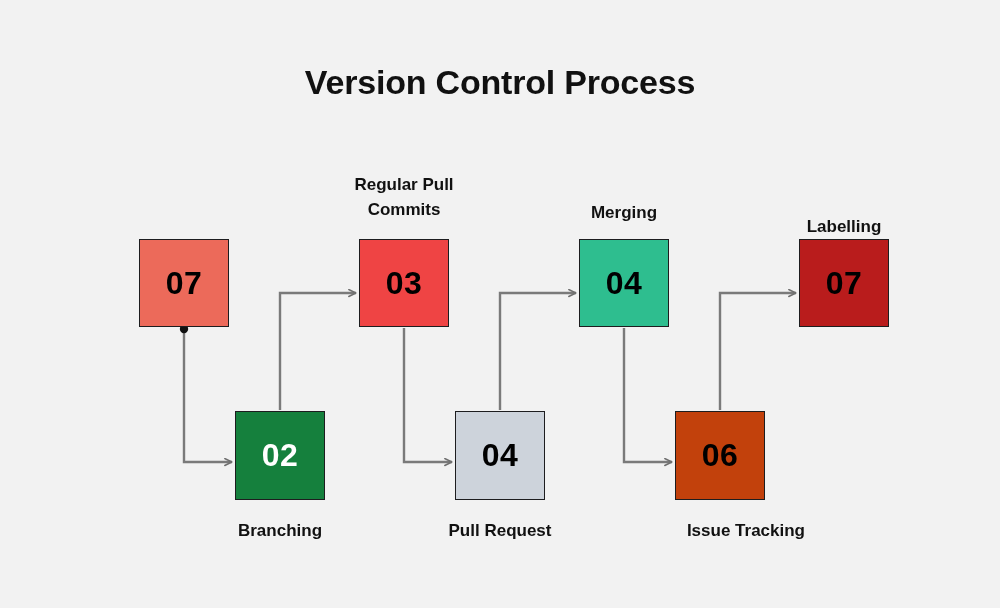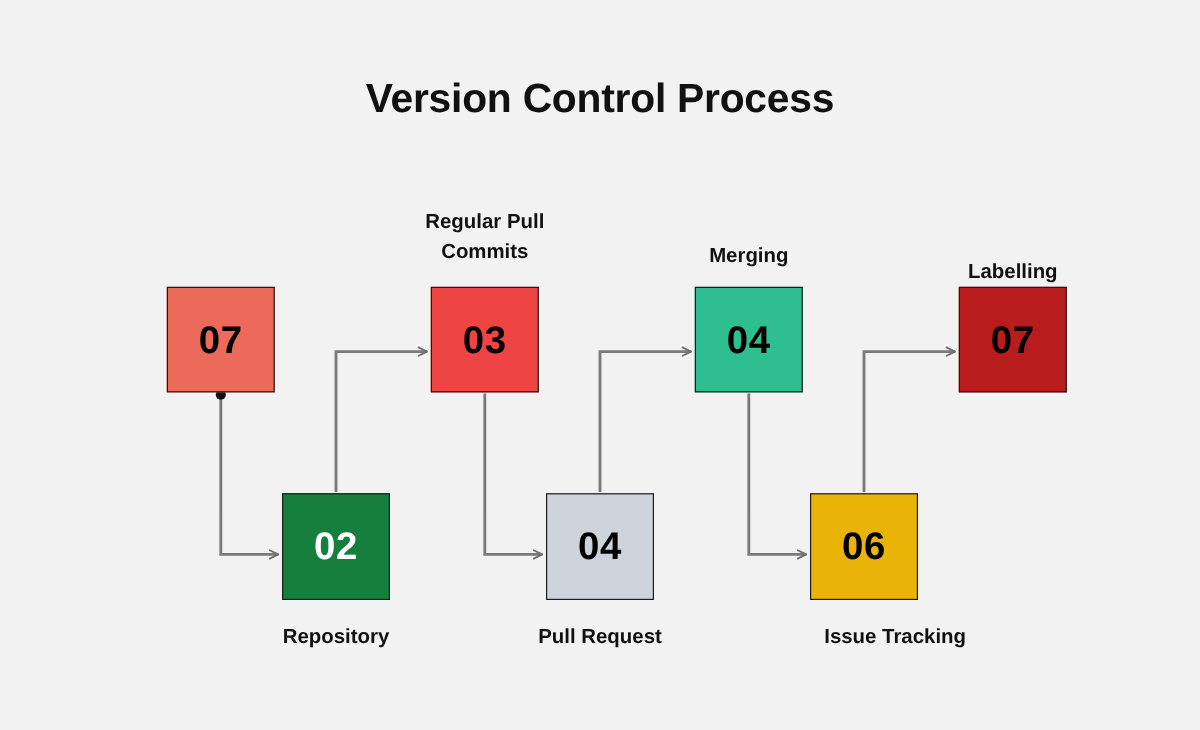--- a/index.html
+++ b/index.html
@@ -76,39 +76,39 @@
     </g>
   </svg>
 
   <div class="node" style="left:139px;top:239px;width:90px;height:88px;background:#ec6a5a;">
     <span class="num">07</span>
   </div>
 
   <div class="node light" style="left:235px;top:411px;width:90px;height:89px;background:#15803d;">
     <span class="num">02</span>
   </div>
-  <div class="caption below" style="left:195px;top:518px;width:170px;">Repository</div>
+  <div class="caption below" style="left:195px;top:518px;width:170px;">Branching</div>
 
   <div class="caption above" style="left:319px;top:172px;width:170px;">Regular Pull
 Commits</div>
   <div class="node" style="left:359px;top:239px;width:90px;height:88px;background:#ef4444;">
     <span class="num">03</span>
   </div>
 
   <div class="node" style="left:455px;top:411px;width:90px;height:89px;background:#cdd3db;">
     <span class="num">04</span>
   </div>
   <div class="caption below" style="left:415px;top:518px;width:170px;">Pull Request</div>
 
   <div class="caption above" style="left:539px;top:200px;width:170px;">Merging</div>
   <div class="node" style="left:579px;top:239px;width:90px;height:88px;background:#2ebe8f;">
     <span class="num">04</span>
   </div>
 
-  <div class="node" style="left:675px;top:411px;width:90px;height:89px;background:#eab308;">
+  <div class="node" style="left:675px;top:411px;width:90px;height:89px;background:#c2410c;">
     <span class="num">06</span>
   </div>
   <div class="caption below" style="left:635px;top:518px;width:170px;text-align:right;">Issue Tracking</div>
 
   <div class="caption above" style="left:759px;top:214px;width:170px;">Labelling</div>
   <div class="node" style="left:799px;top:239px;width:90px;height:88px;background:#b91c1c;">
     <span class="num">07</span>
   </div>
 
 </div>

